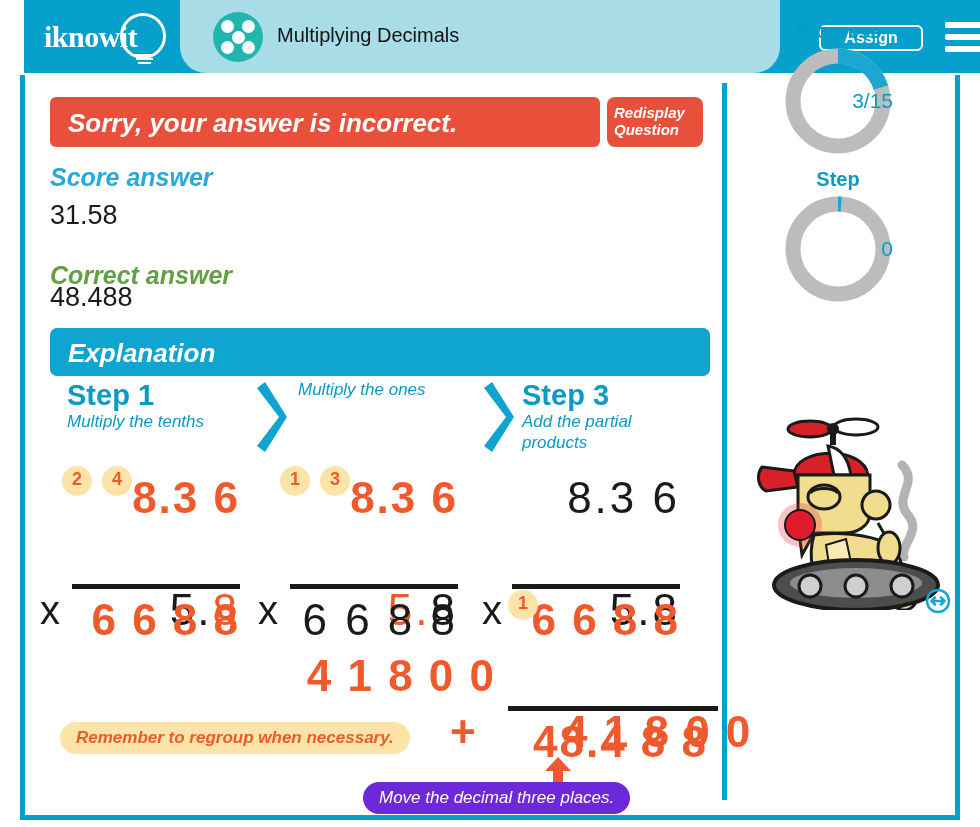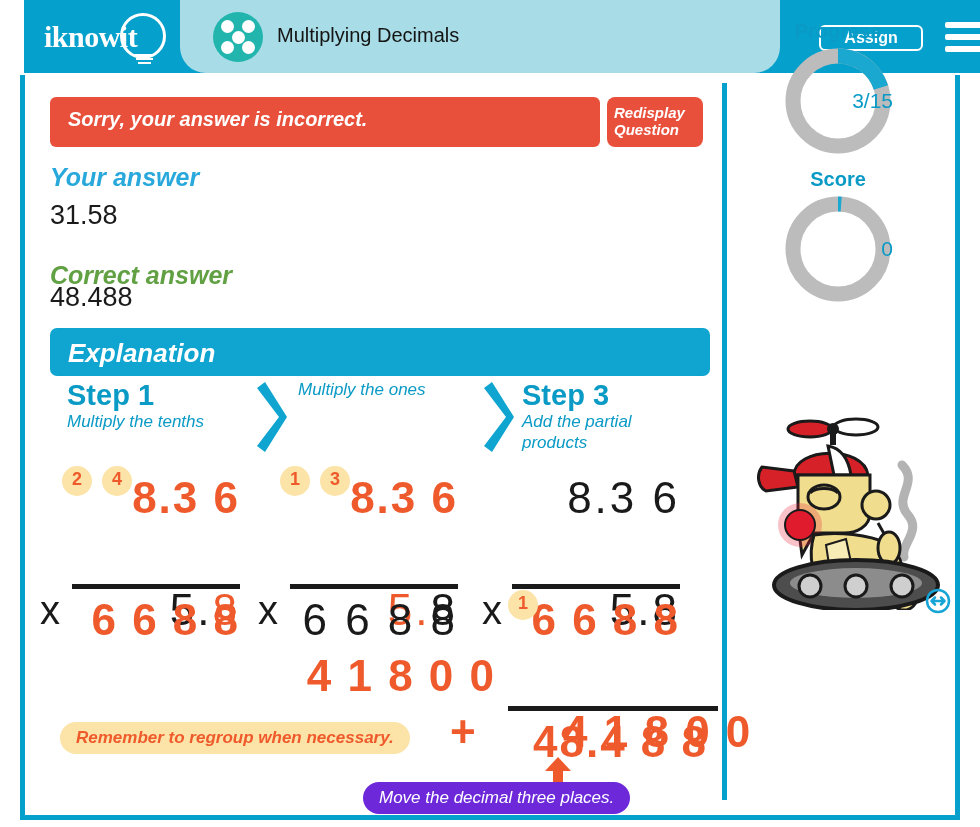--- a/index.html
+++ b/index.html
@@ -120,21 +120,21 @@
 
   
   .feedback-bar {
     position: absolute; left: 25px; top: 22px;
     width: 550px; height: 50px;
     background: #e8503c;
     border-radius: 6px;
   }
   .feedback-text {
     position: absolute; left: 18px; top: 11px;
-    font-size: 20px; font-weight: bold; font-style: italic;
+    font-size: 26px; font-weight: bold; font-style: italic;
     color: #ffffff;
   }
   .redisplay-btn {
     position: absolute; left: 582px; top: 22px;
     width: 96px; height: 50px;
     background: #e8503c;
     border-radius: 8px;
     cursor: pointer;
   }
   .redisplay-btn div {
@@ -312,21 +312,21 @@
     <div class="feedback-bar">
       <div class="feedback-text">Sorry, your answer is incorrect.</div>
     </div>
     <div class="redisplay-btn">
       <div>
         <span>Redisplay</span><br>
         <span>Question</span>
       </div>
     </div>
 
-    <div class="ans-label your">Your answer</div>
+    <div class="ans-label your">Score answer</div>
     <div class="ans-value your">31.58</div>
     <div class="ans-label correct">Correct answer</div>
     <div class="ans-value correct">48.488</div>
 
     <div class="expl-bar">
       <span>Explanation</span>
     </div>
 
     <div class="step s1">
       <div class="num">Step 1</div>
@@ -411,21 +411,21 @@
 
   <div class="side-title p">Progress</div>
   <div class="ring p">
     <svg width="110" height="110" viewBox="0 0 110 110">
       <circle cx="55" cy="55" r="45" fill="none" stroke="#bcbcbc" stroke-width="15"></circle>
       <circle id="prog-arc" cx="55" cy="55" r="45" fill="none" stroke="#1aa7d0" stroke-width="15" stroke-dasharray="283" stroke-dashoffset="226.19467105846513" transform="rotate(-90 55 55)"></circle>
     </svg>
     <div class="val">3/15</div>
   </div>
 
-  <div class="side-title s">Score</div>
+  <div class="side-title s">Step</div>
   <div class="ring s">
     <svg width="110" height="110" viewBox="0 0 110 110">
       <circle cx="55" cy="55" r="45" fill="none" stroke="#bcbcbc" stroke-width="15"></circle>
       <circle id="score-arc" cx="55" cy="55" r="45" fill="none" stroke="#1aa7d0" stroke-width="15" stroke-dasharray="283" stroke-dashoffset="279.7433388230814" transform="rotate(-90 55 55)"></circle>
     </svg>
     <div class="val">0</div>
   </div>
 
   <div class="mascot">
     <svg width="200" height="205" viewBox="0 0 200 205">

